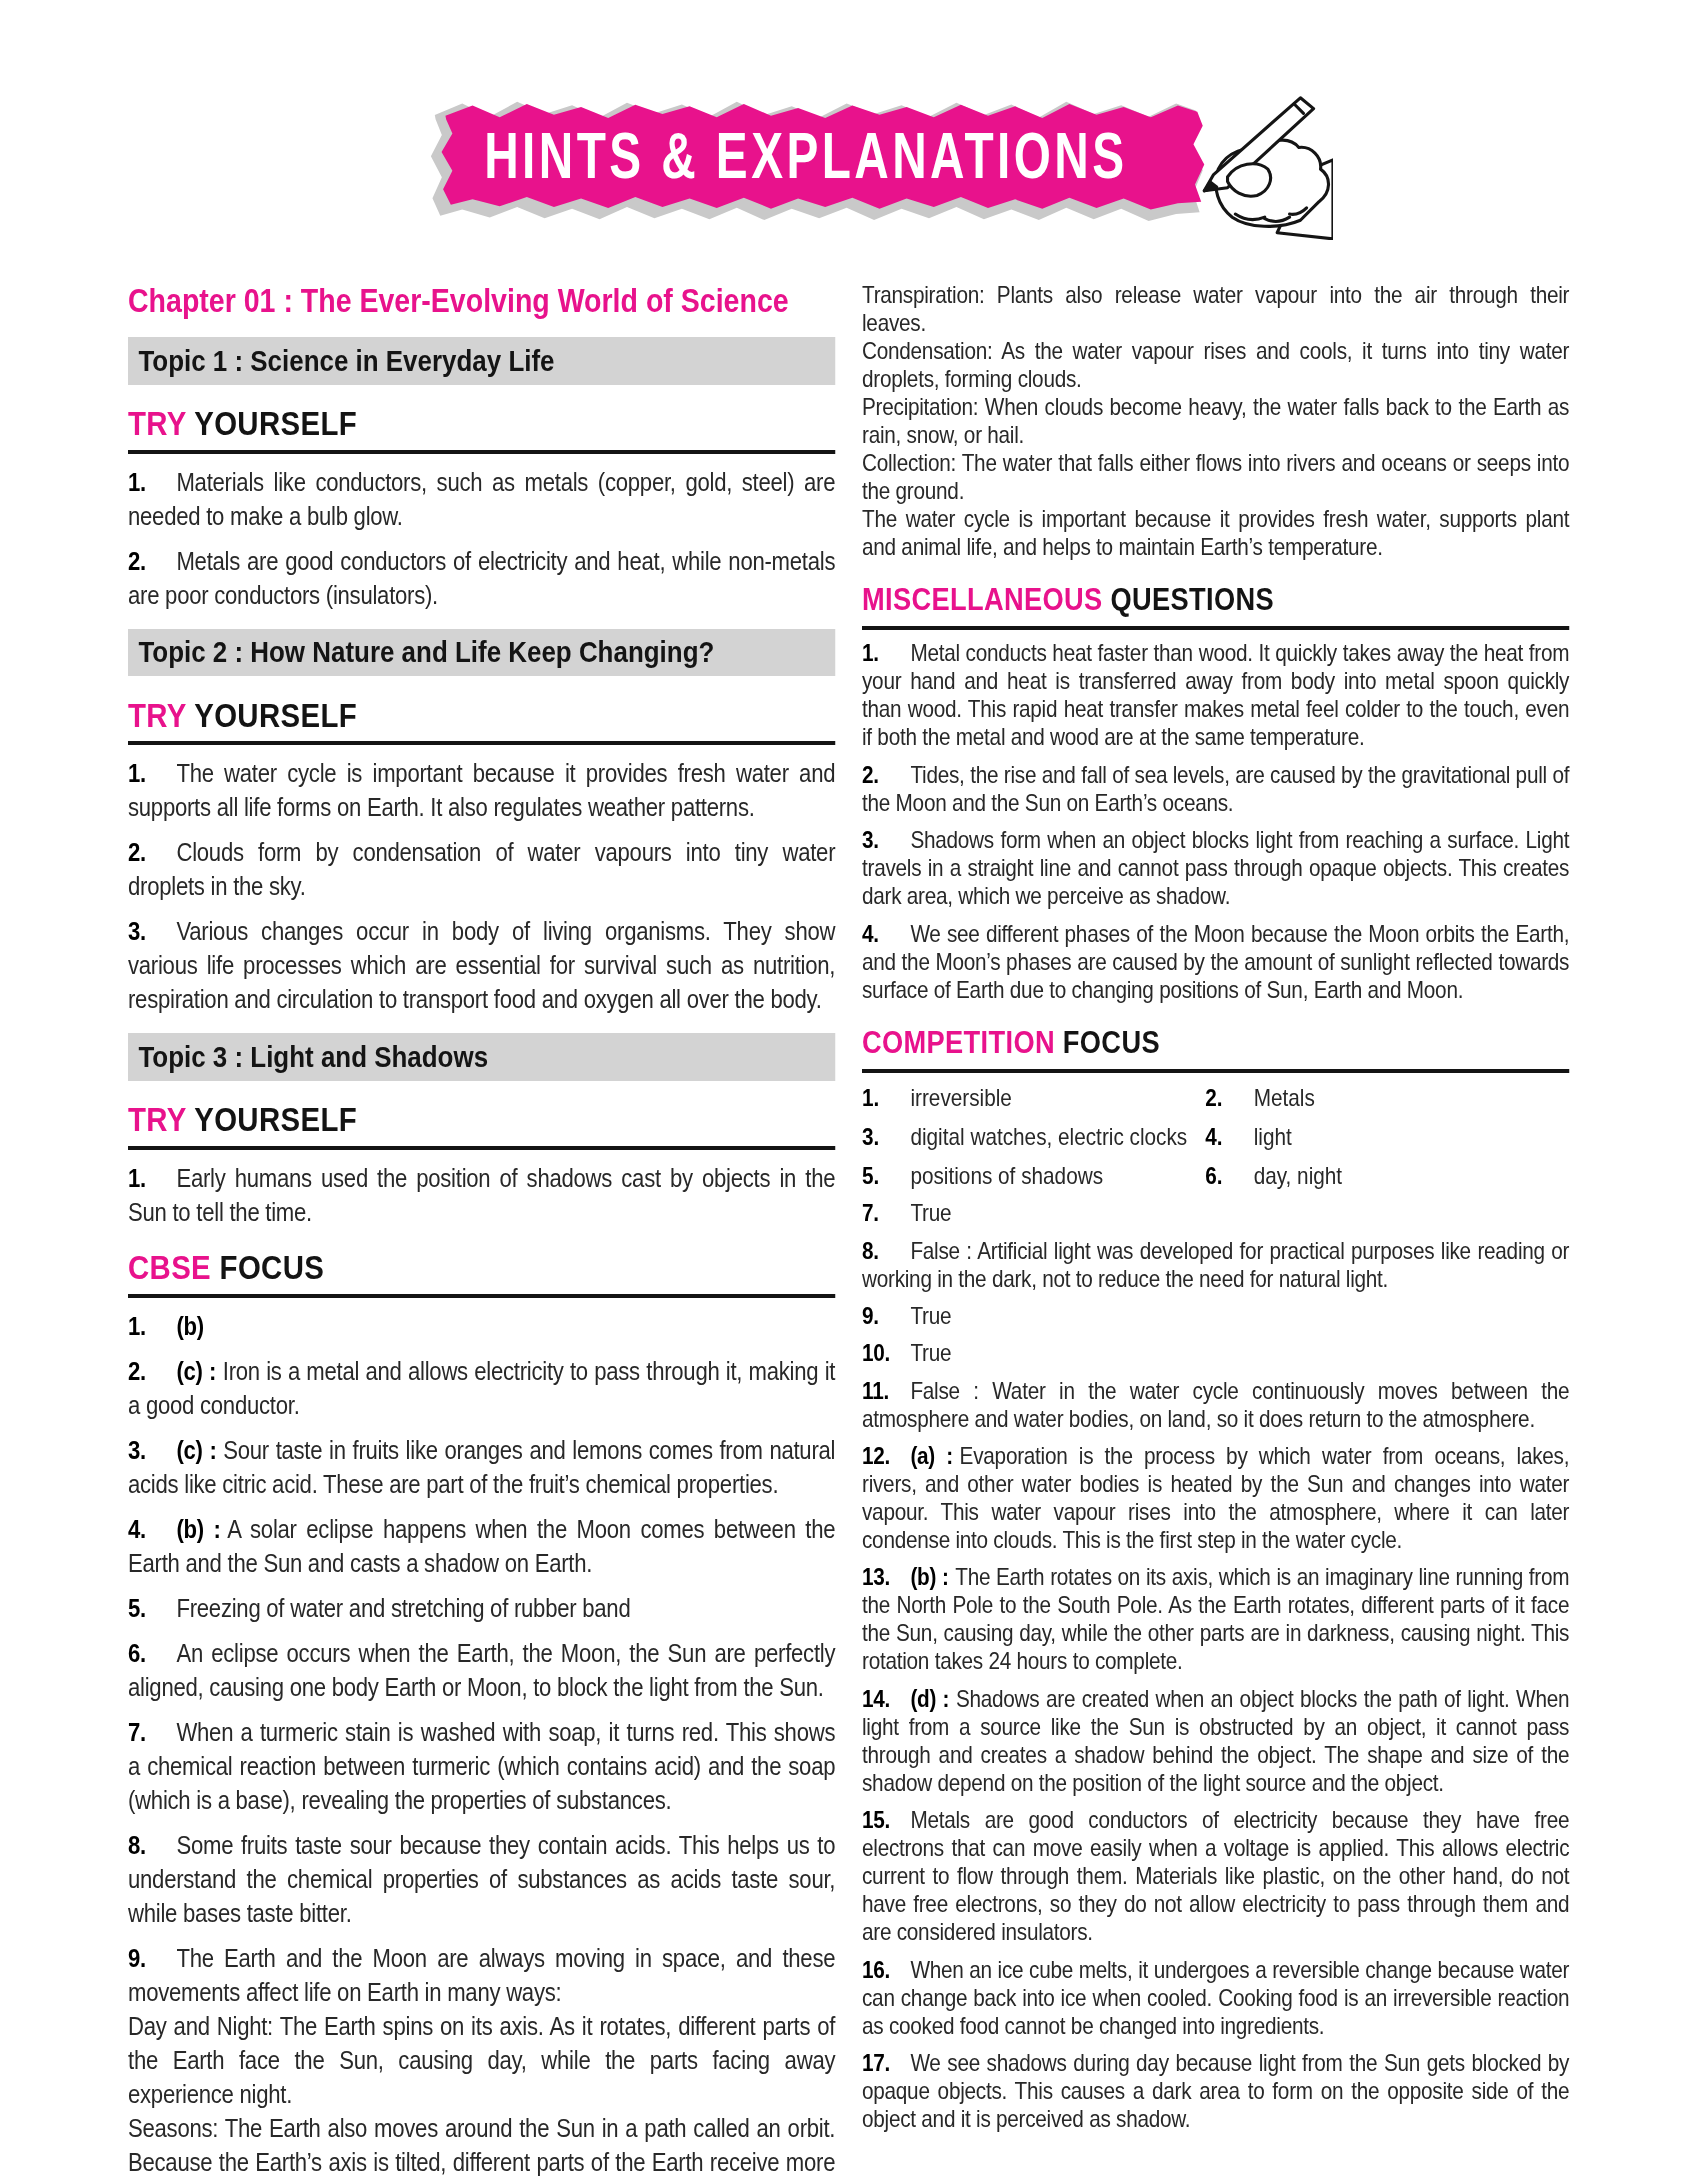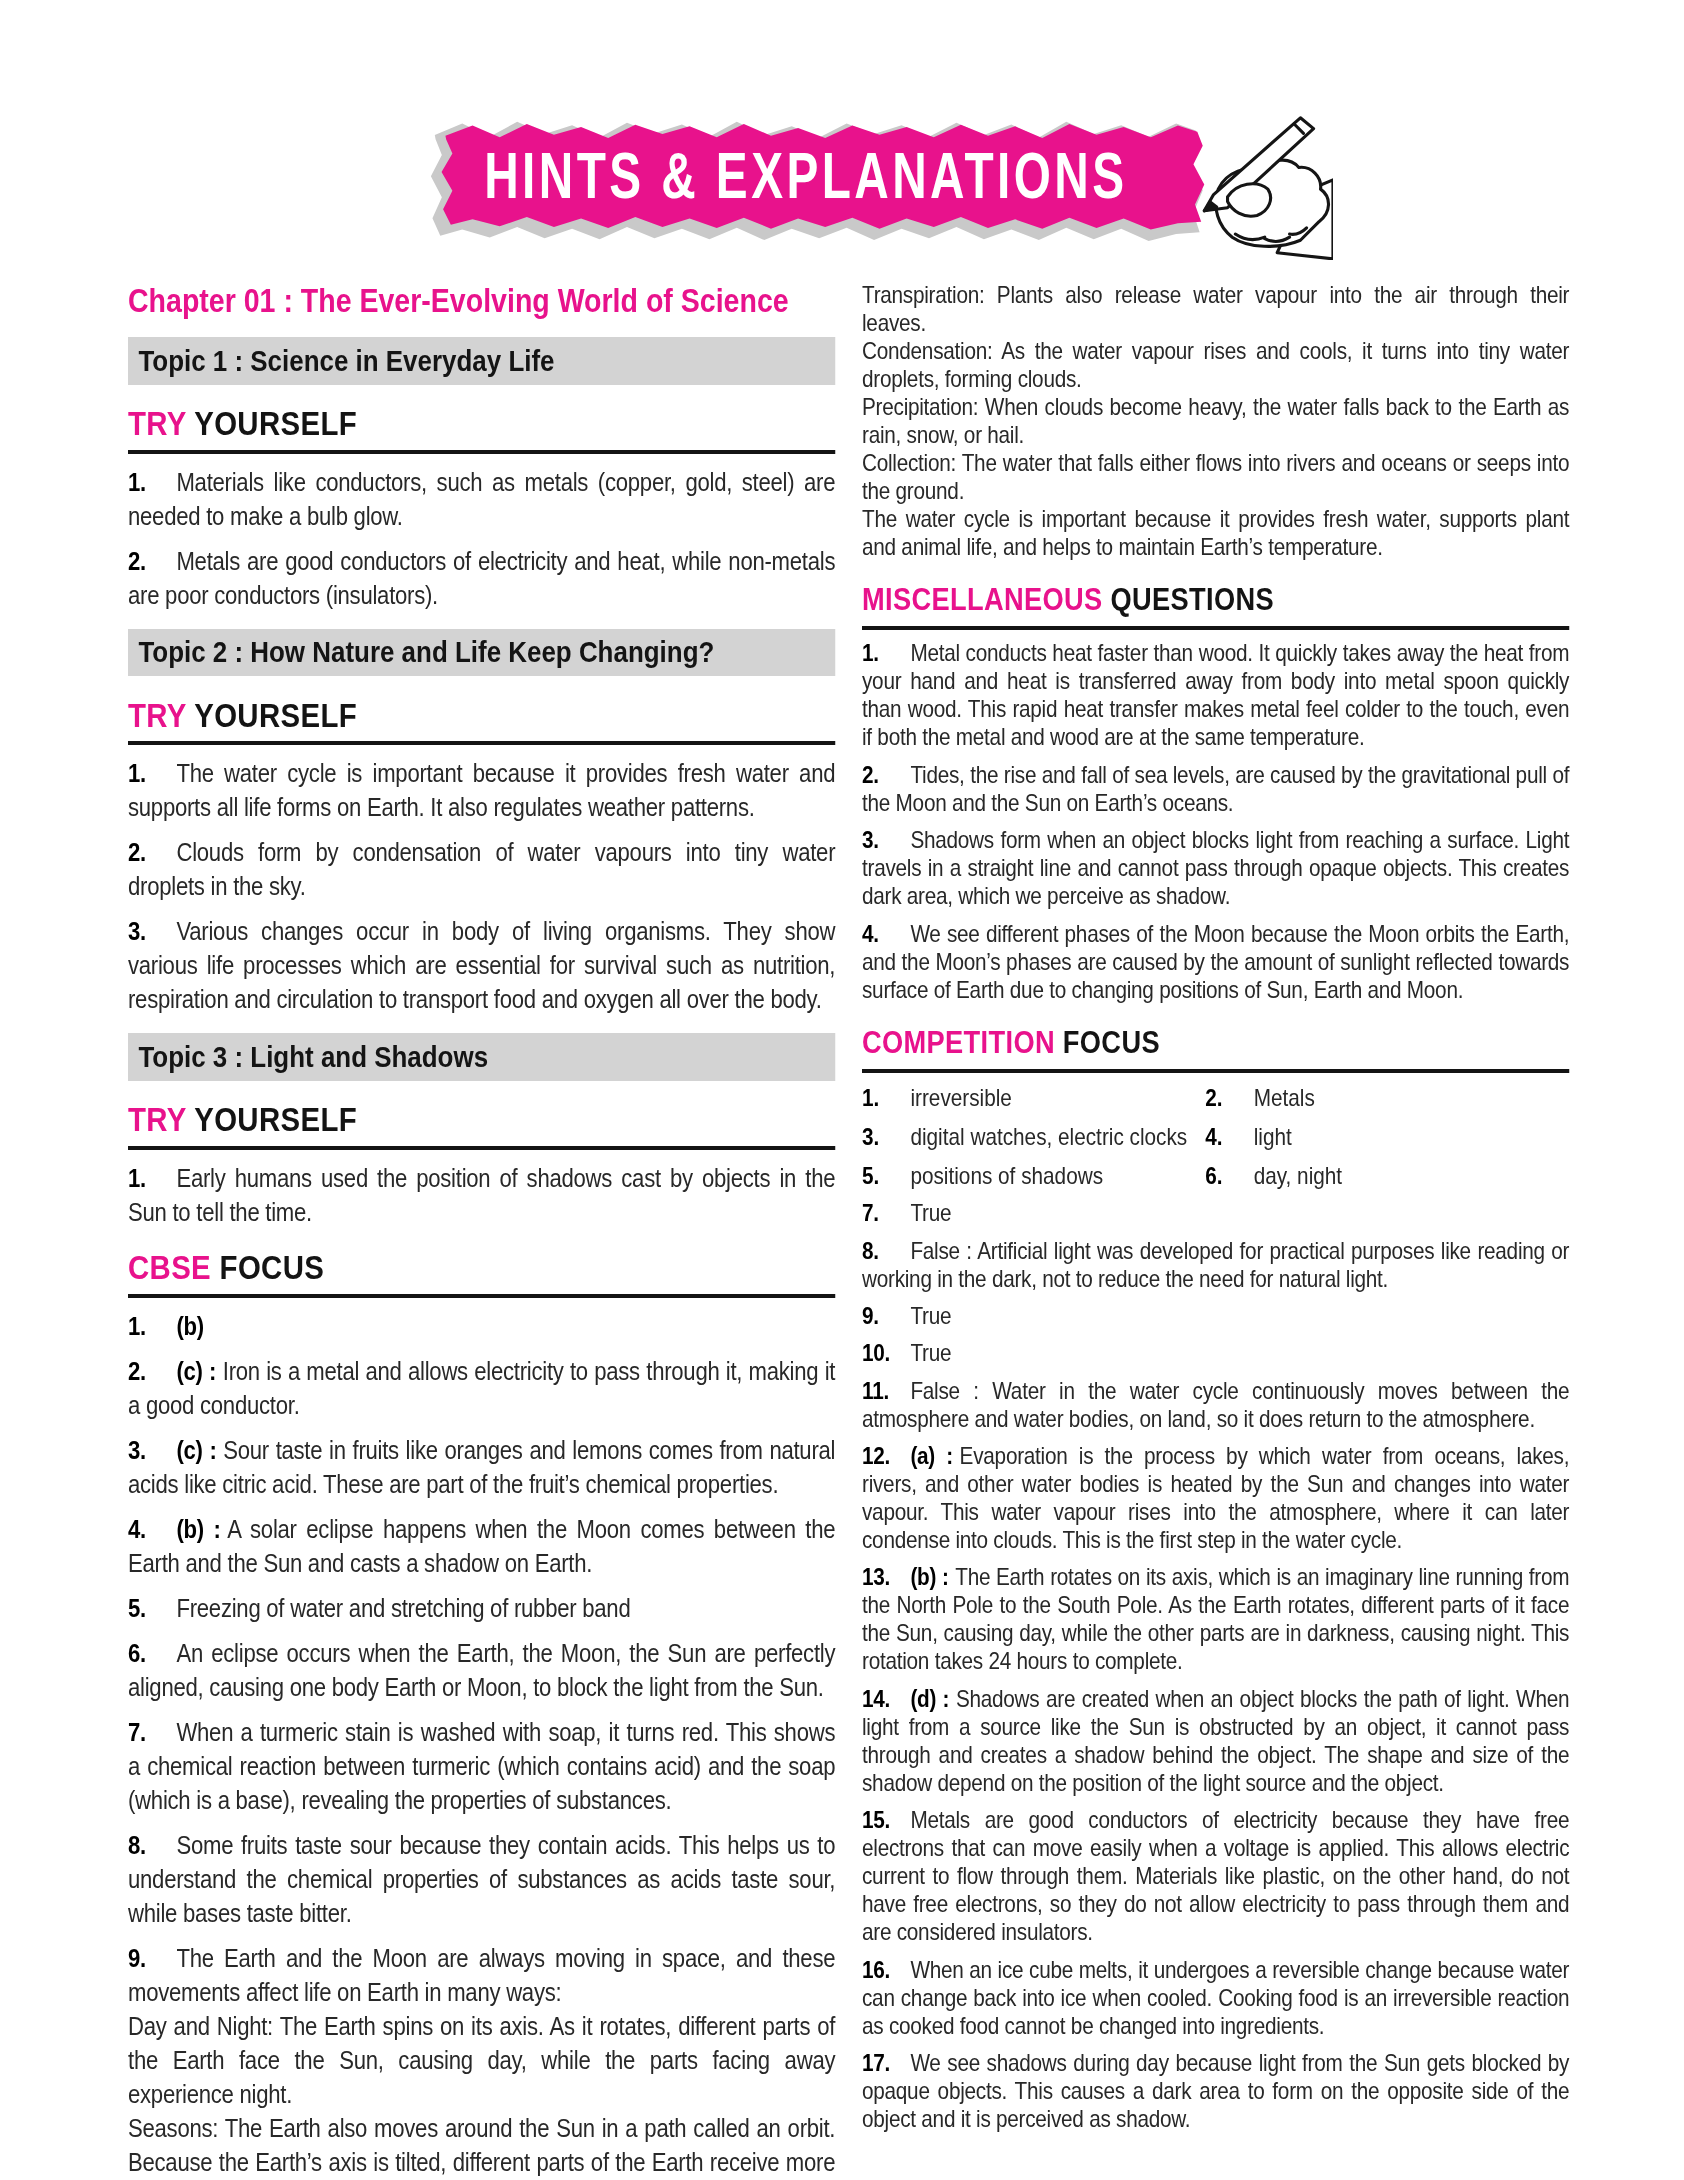--- a/index.html
+++ b/index.html
@@ -8,21 +8,21 @@
     --black:#141414;
     --bar:#d3d3d3;
     --shadow:#c9c9c9;
   }
   html,body{margin:0;padding:0;}
   body{
     width:1684px;height:2181px;background:#ffffff;
     font-family:"Liberation Sans",sans-serif;color:var(--ink);
     position:relative;overflow:hidden;
   }
-  .banner{position:absolute;left:426px;top:93px;width:907px;}
+  .banner{position:absolute;left:426px;top:73px;width:907px;}
   .banner svg{display:block;width:100%;height:auto;}
 
   .col{position:absolute;top:281px;width:818px;transform:scaleX(0.8646);transform-origin:0 0;}
   .col-left{left:128px;}
   .col-right{left:862px;}
 
   .chapter{margin:0 0 12px 0;font-size:33px;line-height:39px;font-weight:bold;color:var(--pink);white-space:nowrap;}
 
   .topic-bar{background:var(--bar);margin:17px 0 3.4px 0;padding:6.8px 12px;font-weight:bold;font-size:30px;line-height:34px;color:var(--black);}
 

